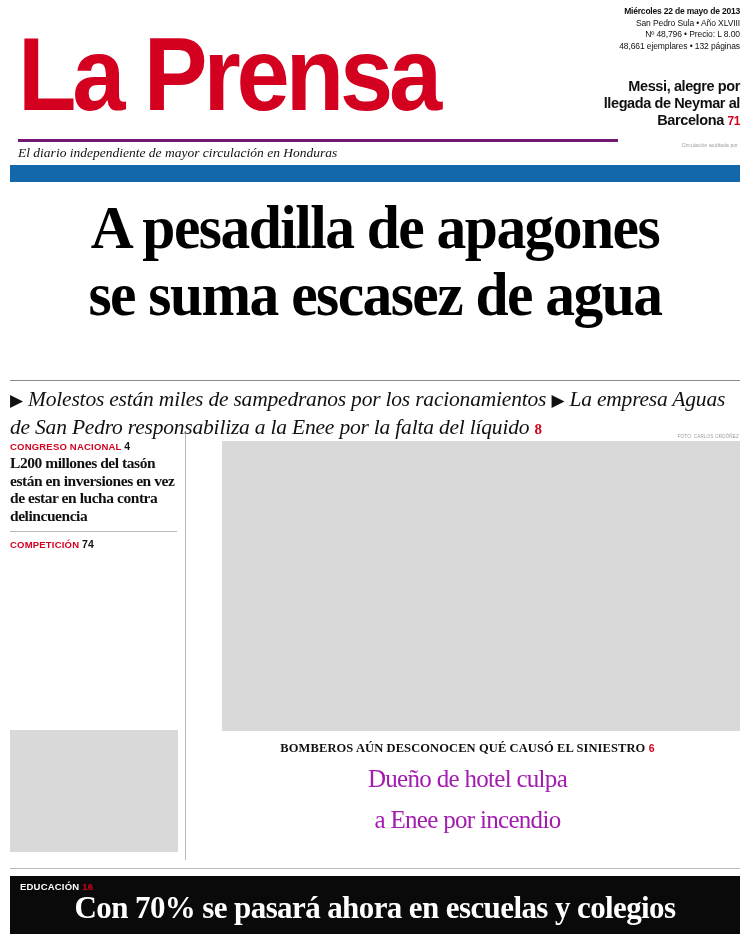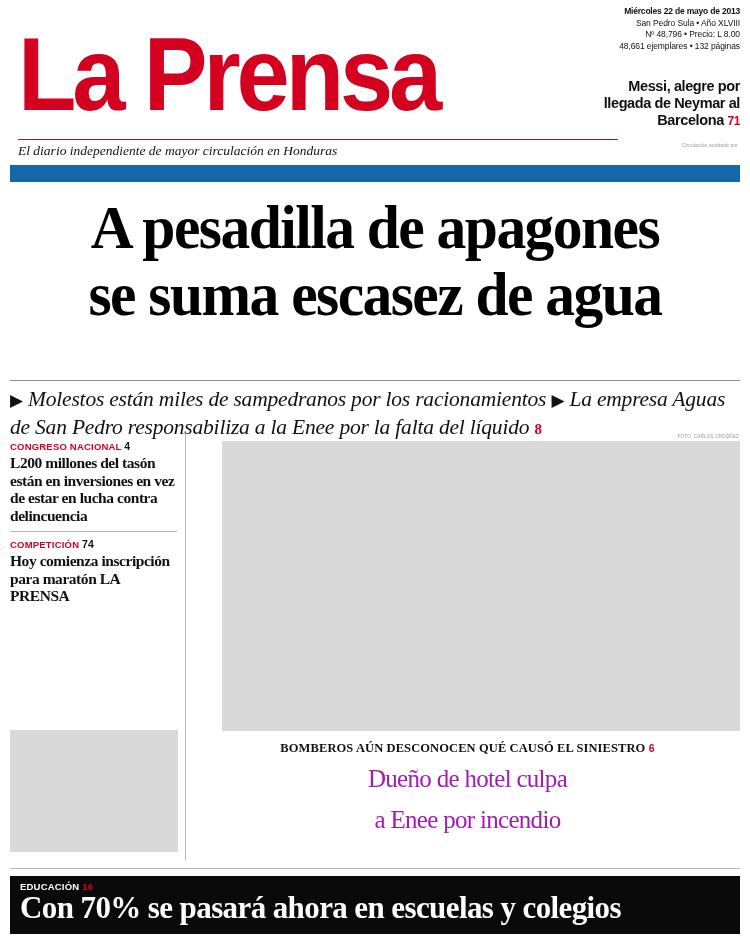--- a/index.html
+++ b/index.html
@@ -67,21 +67,21 @@
     color: #111;
     letter-spacing: -0.4px;
   }
   .messi-box .pg { color: #d40020; font-size: 12px; }
 
   .tagline-row {
     position: absolute;
     left: 8px;
     top: 139px;
     width: 600px;
-    border-top: 1px solid #701a75;
+    border-top: 3px solid #701a75;
     padding-top: 3px;
   }
   .tagline {
     font-family: "Liberation Serif", serif;
     font-style: italic;
     font-size: 13.5px;
     color: #111;
   }
 
   .audit-note {
@@ -254,21 +254,21 @@
     color: #ffffff;
   }
   .banner-kicker .pg { color: #d40020; }
   .banner h2 {
     font-family: "Liberation Serif", serif;
     font-weight: bold;
     font-size: 31px;
     line-height: 34px;
     letter-spacing: -0.6px;
     color: #ffffff;
-    text-align: left;
+    text-align: center;
     margin-top: -1px;
   }
 
   .hr-top-banner {
     position: absolute;
     left: 10px;
     top: 868px;
     width: 730px;
     border-top: 1px solid #b9b9b9;
   }
@@ -326,21 +326,20 @@
           <span class="pg">4</span>
         </div>
         <h3>L200 millones del tasón están en inversiones en vez de estar en lucha contra delincuencia</h3>
       </div>
 
       <div class="brief">
         <div class="kicker">
           <span>COMPETICIÓN</span>
           <span class="pg">74</span>
         </div>
-        <h3>Hoy comienza inscripción para maratón LA PRENSA</h3>
       </div>
 
 
       <div class="left-photo"></div>
     </div>
 
     <div class="col-right">
       <div class="photo-credit">FOTO: CARLOS ORDÓÑEZ</div>
       <div class="main-photo"></div>
 

